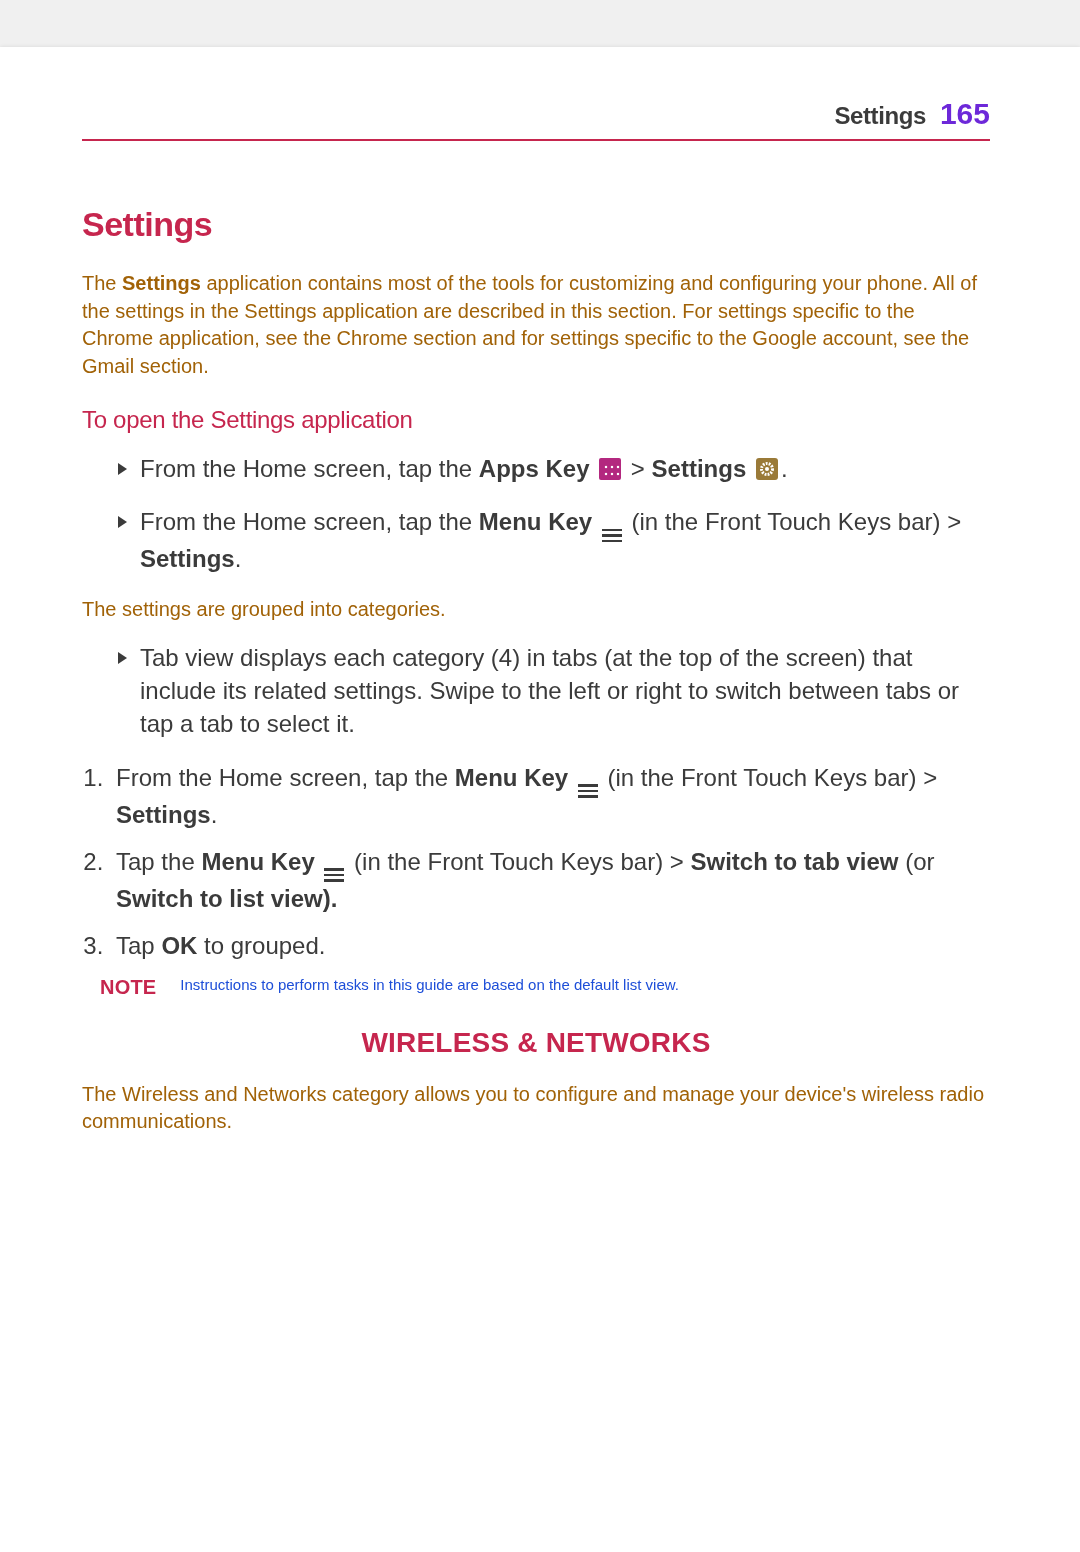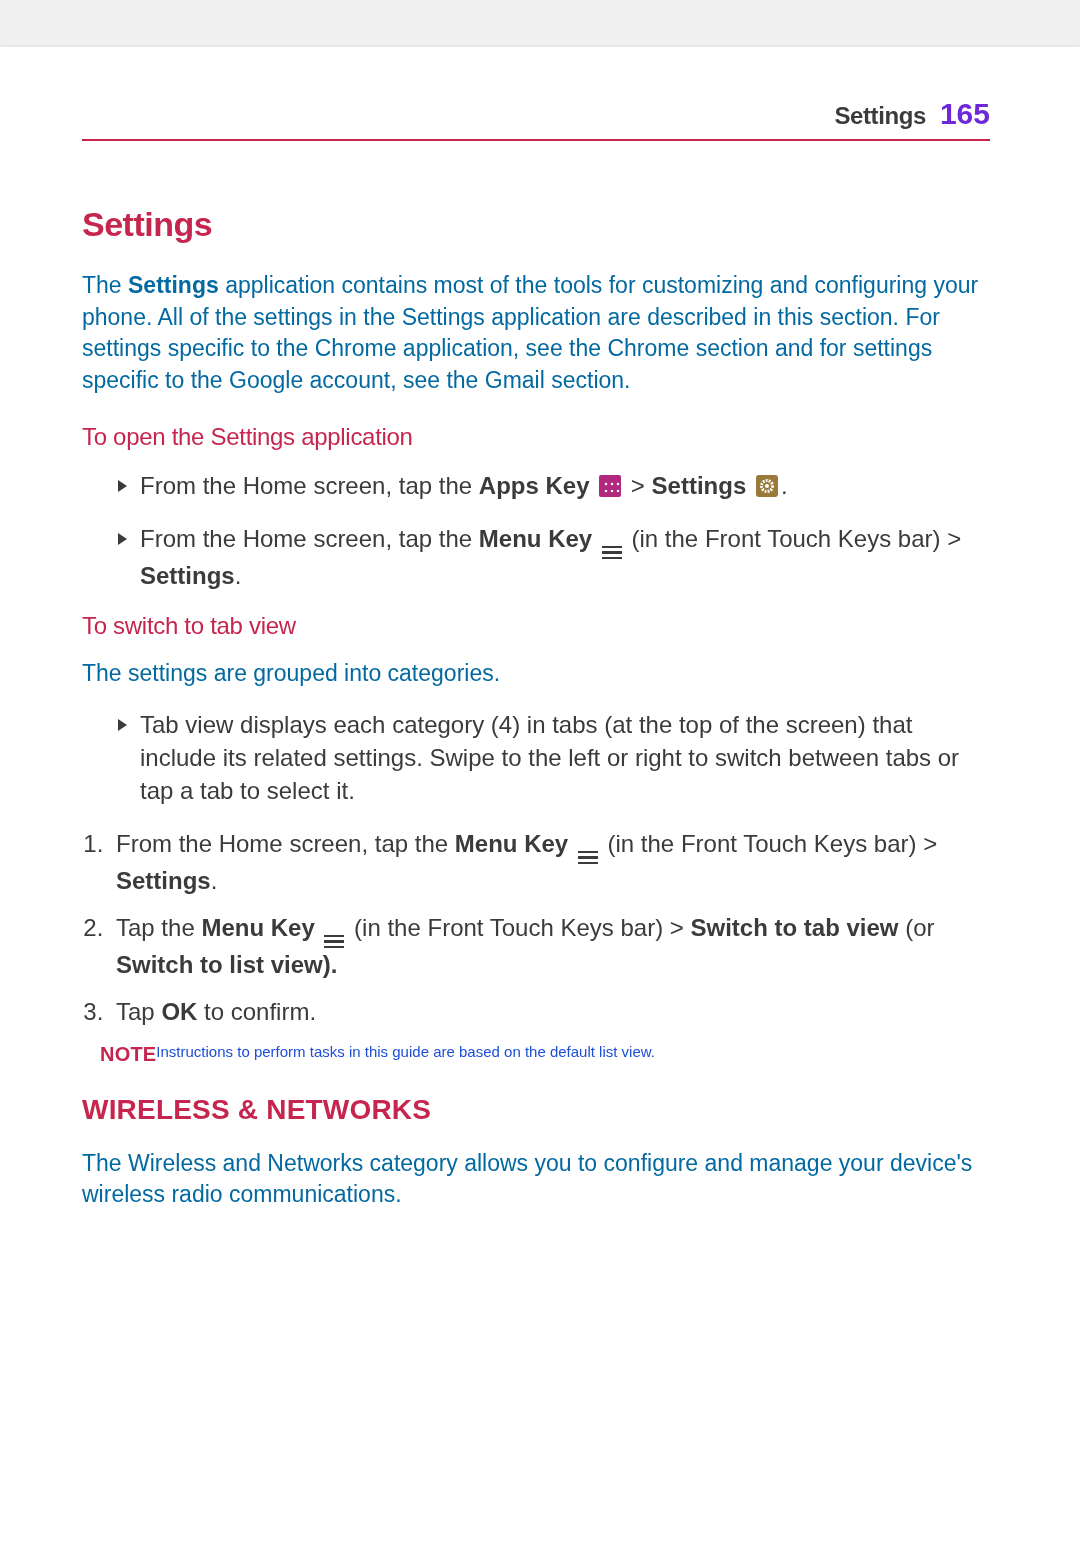--- a/index.html
+++ b/index.html
@@ -40,23 +40,23 @@
     color: #6d28d9;
   }
   h1.settings {
     font-size: 34px;
     font-weight: 700;
     color: #c6264e;
     margin: 0 0 26px 0;
     letter-spacing: -0.5px;
   }
   p.body {
-    font-size: 23px;
+    font-size: 20px;
     line-height: 1.38;
-    color: #0369a1;
+    color: #a16207;
     margin: 0 0 26px 0;
   }
   .red-sub {
     font-size: 24px;
     font-weight: 400;
     color: #c6264e;
     margin: 14px 0 18px 0;
     letter-spacing: -0.3px;
   }
   .list {
@@ -93,40 +93,42 @@
     margin: 8px 0 14px 0;
   }
   ol.steps > li {
     font-size: 24px;
     line-height: 1.38;
     padding-left: 6px;
     margin-bottom: 14px;
   }
   .note-row {
     display: flex;
+    gap: 24px;
     margin: 4px 0 28px 18px;
     align-items: flex-start;
   }
   .note-label {
     color: #c6264e;
     font-weight: 700;
     font-size: 20px;
     letter-spacing: 0.2px;
     white-space: nowrap;
   }
   .note-text {
     font-size: 15px;
     color: #1d4ed8;
   }
   h2.wireless {
     font-size: 28px;
     font-weight: 700;
     color: #c6264e;
     margin: 0 0 22px 0;
     letter-spacing: 0.2px;
+    text-align: center;
   }
   .icon {
     display: inline-block;
     vertical-align: -3px;
     margin: 0 3px;
   }
   .apps-icon {
     width: 22px; height: 22px;
     background: #b3287f;
     position: relative;
@@ -208,21 +210,20 @@
       <span>From the Home screen, tap the </span><span class="bold">Menu Key</span>
       <span class="menu-icon">
           <span></span>
           <span></span>
           <span></span>
         </span>
       <span> (in the Front Touch Keys bar) &gt; </span><span class="bold">Settings</span><span>.</span>
     </li>
   </ul>
 
-  <div class="red-sub">To switch to tab view</div>
 
   <p class="body" style="margin-bottom:18px">The settings are grouped into categories.</p>
 
   <ul class="list">
     <li>
       <span class="triangle"></span>
       <span>Tab view displays each category (4) in tabs (at the top of the screen) that include its related settings. Swipe to the left or right to switch between tabs or tap a tab to select it.</span>
     </li>
   </ul>
 
@@ -239,21 +240,21 @@
     <li>
       <span>Tap the </span><span class="bold">Menu Key</span>
       <span class="menu-icon">
           <span></span>
           <span></span>
           <span></span>
         </span>
       <span> (in the Front Touch Keys bar) &gt; </span><span class="bold">Switch to tab view</span><span> (or </span><span class="bold">Switch to list view).</span>
     </li>
     <li>
-      <span>Tap </span><span class="bold">OK</span><span> to confirm.</span>
+      <span>Tap </span><span class="bold">OK</span><span> to grouped.</span>
     </li>
   </ol>
 
   <div class="note-row">
     <span class="note-label">NOTE</span>
     <span class="note-text">Instructions to perform tasks in this guide are based on the default list view.</span>
   </div>
 
   <h2 class="wireless">WIRELESS &amp; NETWORKS</h2>
 

